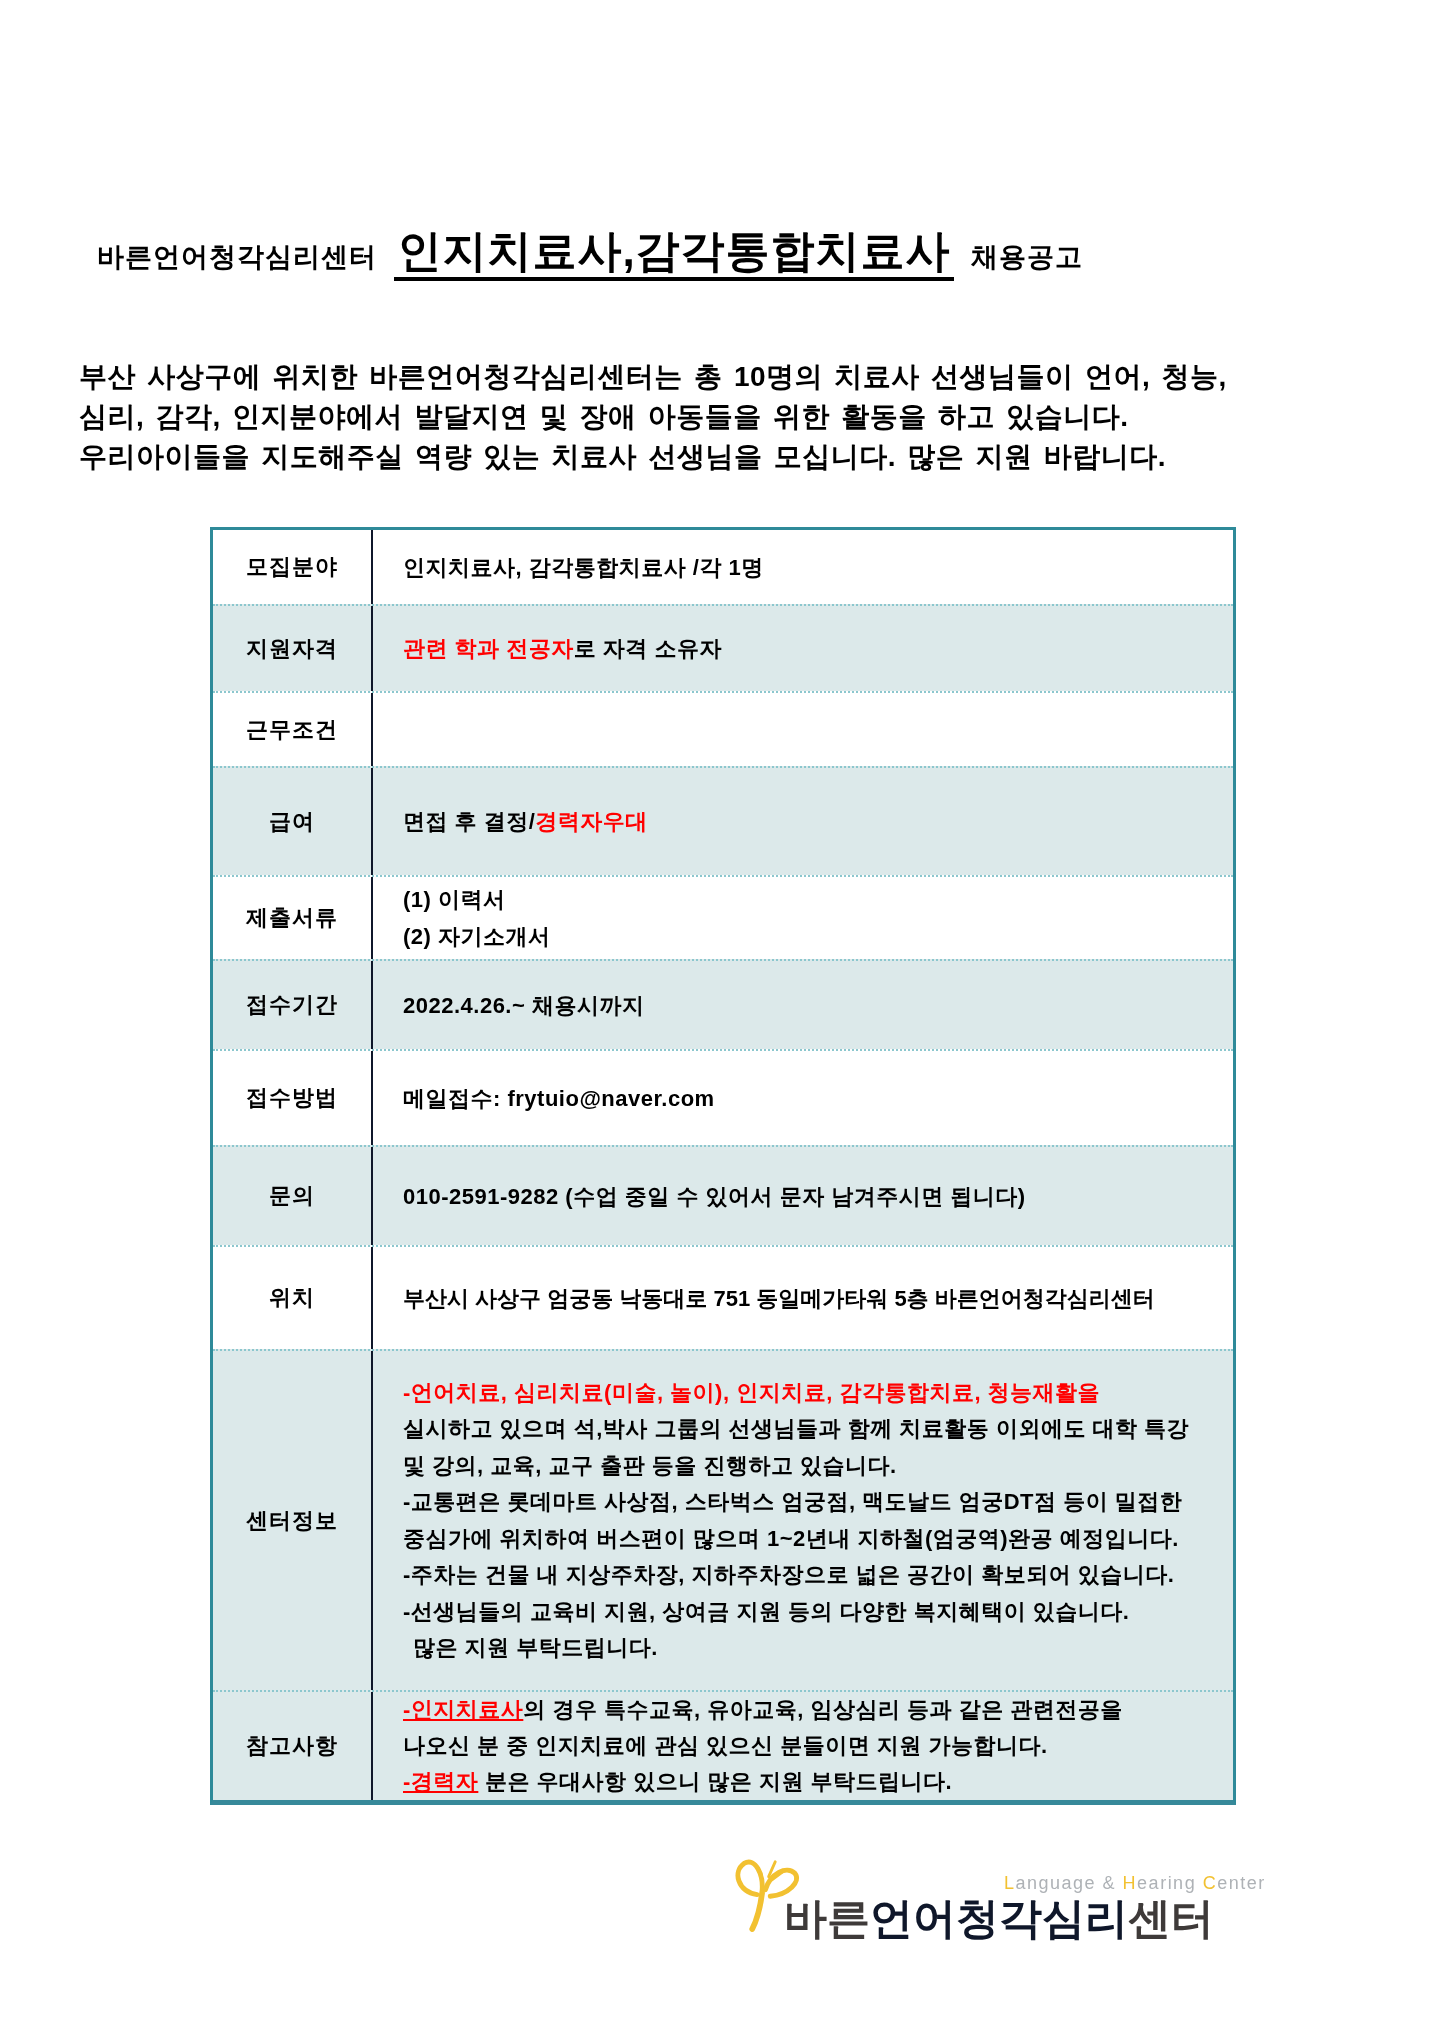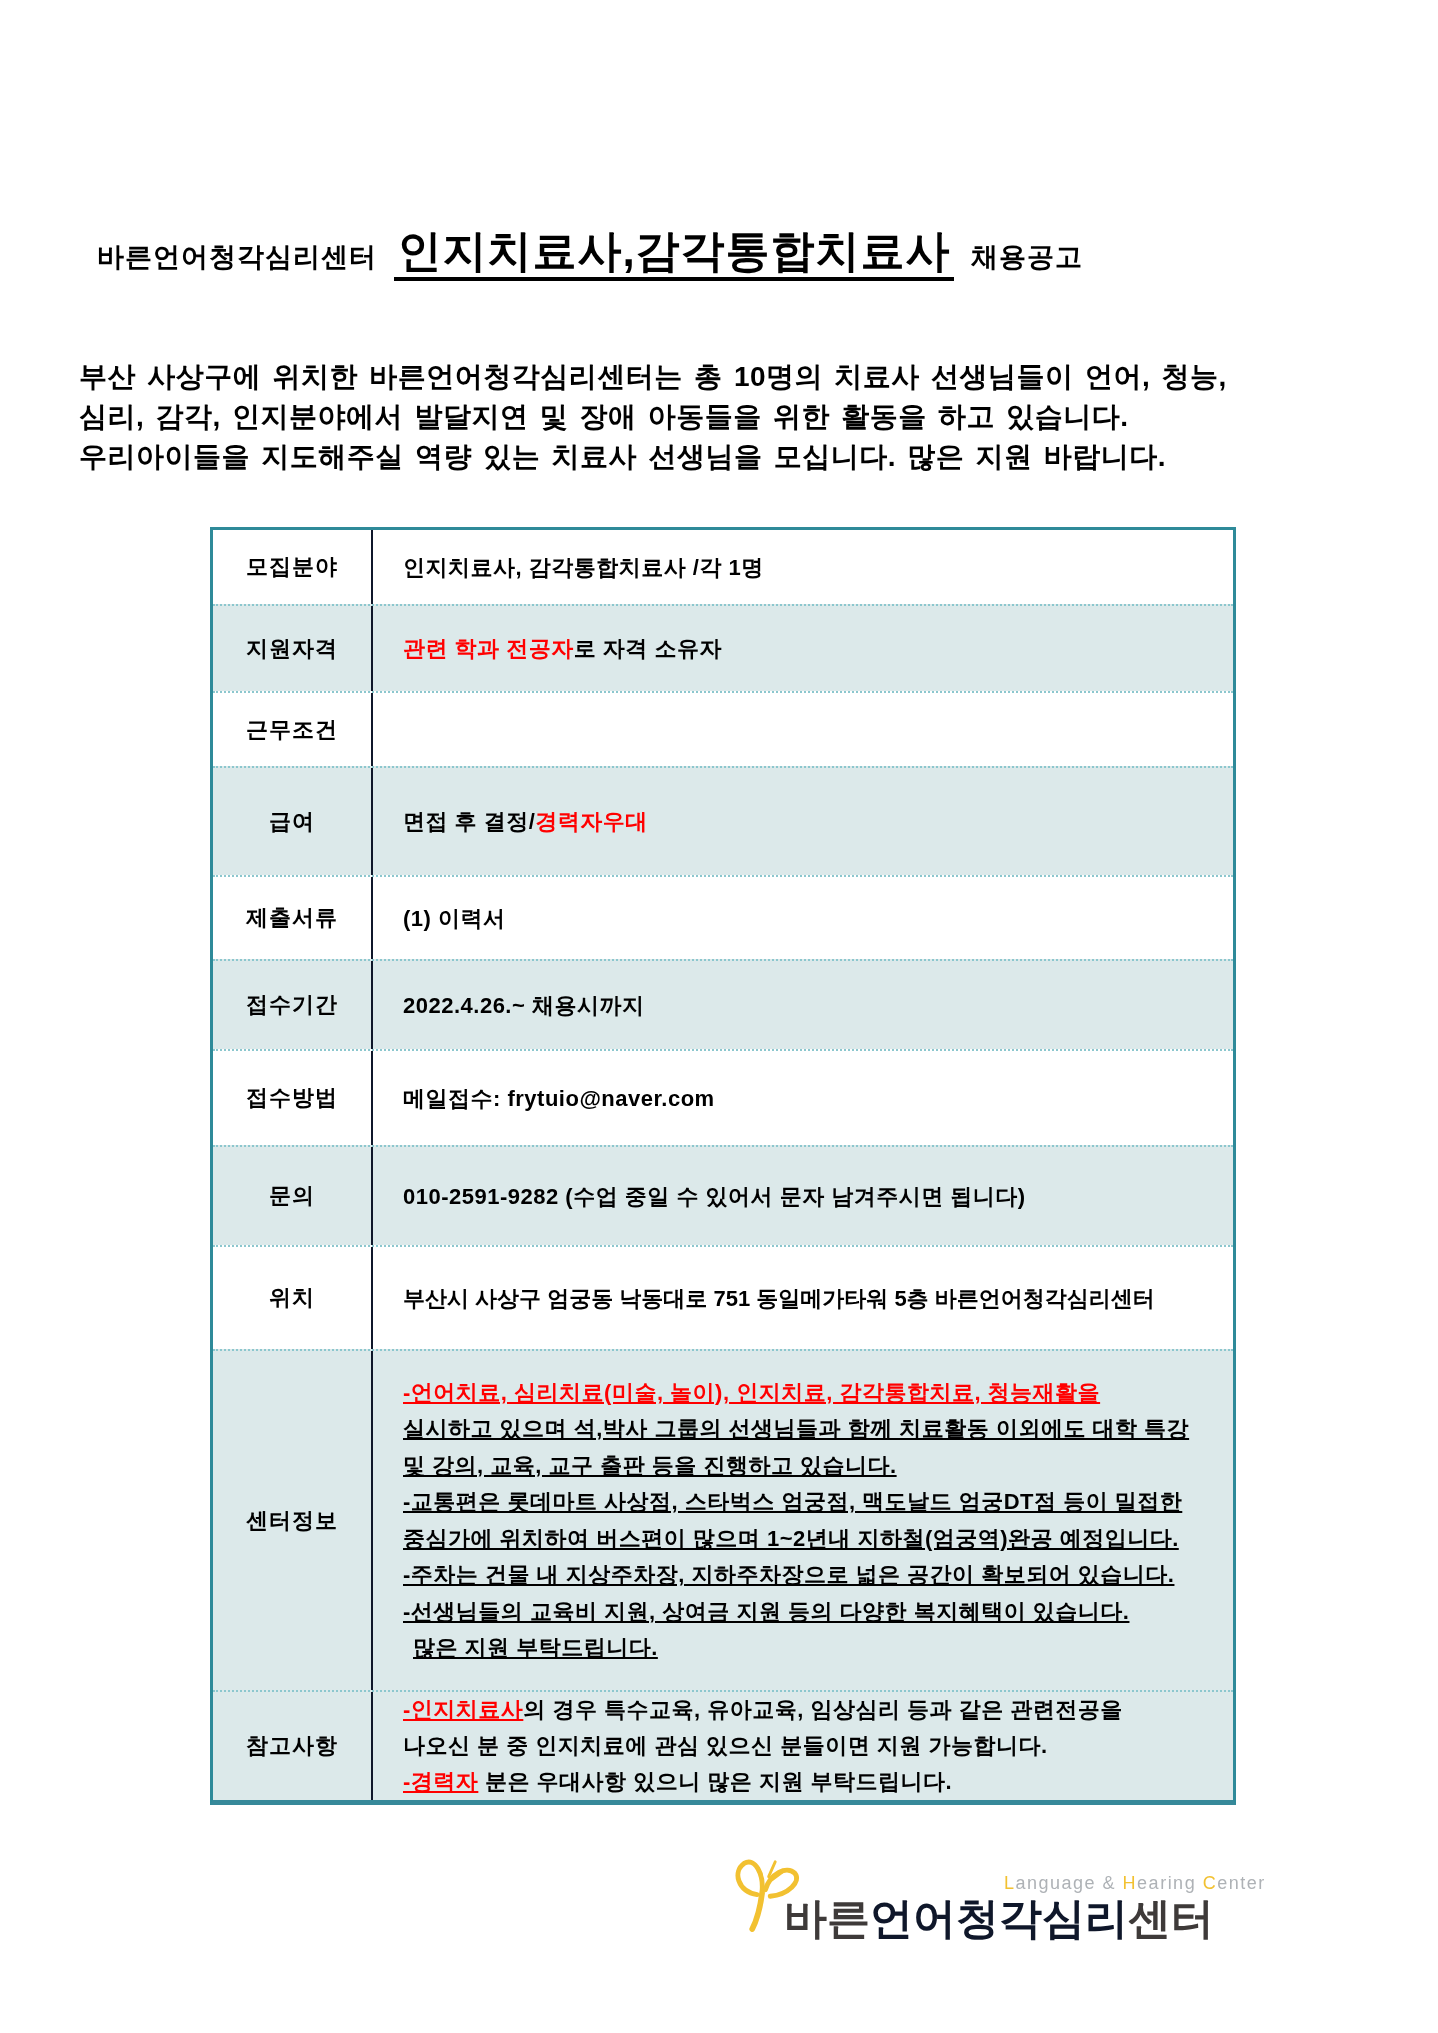--- a/index.html
+++ b/index.html
@@ -46,21 +46,21 @@
   }
   .tcontent .line { line-height:37px; }
   .red { color:#ff0000; }
   .red-u { color:#ff0000; text-decoration:underline; }
 
   .r0 { height:74px; }  .r1 { height:87px; }  .r2 { height:75px; }
   .r3 { height:109px; }  .r4 { height:84px; }  .r5 { height:90px; }
   .r6 { height:96px; }  .r7 { height:100px; } .r8 { height:104px; }
   .r9 { height:341px; } .r10 { height:110px; }
   .r8 .tcontent { padding-right:6px; letter-spacing:0; }
-  .r9 .tcontent .line { line-height:36.5px;text-decoration:underline; }
+  .r9 .tcontent .line { line-height:36.5px; }
   .r10 .tcontent .line { line-height:36px; }
   .indent { padding-left:10px; }
 
   
   .logo { position:absolute; top:1848px; left:726px; width:520px; height:110px; }
   .butterfly { position:absolute; left:0; top:2px; width:82px; height:86px; }
   .logo-korean {
     position:absolute; left:58px; top:42px; font-size:43px; font-weight:bold;
     white-space:nowrap; letter-spacing:0px;
   }
@@ -115,20 +115,21 @@
       <div class="tlabel">급여</div>
       <div class="tcontent">
         <div class="line"><span>면접 후 결정/</span><span class="red">경력자우대</span></div>
       </div>
     </div>
 
     <div class="trow r4">
       <div class="tlabel">제출서류</div>
       <div class="tcontent">
         <div class="line">(1) 이력서</div>
+        <div class="line">(2) 자기소개서</div>
       </div>
     </div>
 
     <div class="trow tint r5">
       <div class="tlabel">접수기간</div>
       <div class="tcontent">
         <div class="line">2022.4.26.~ 채용시까지</div>
       </div>
     </div>
 

